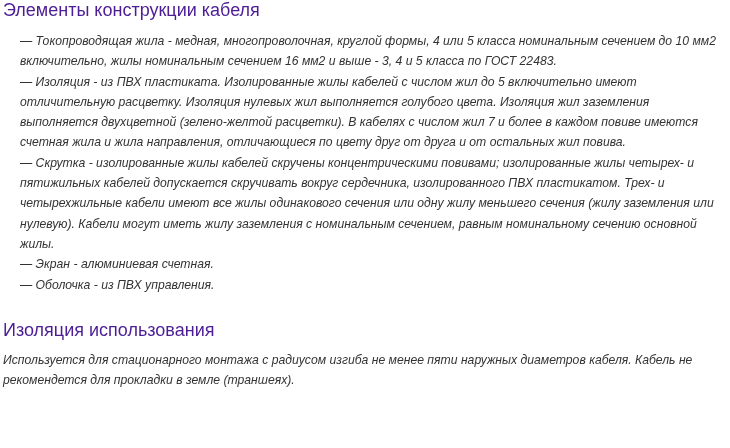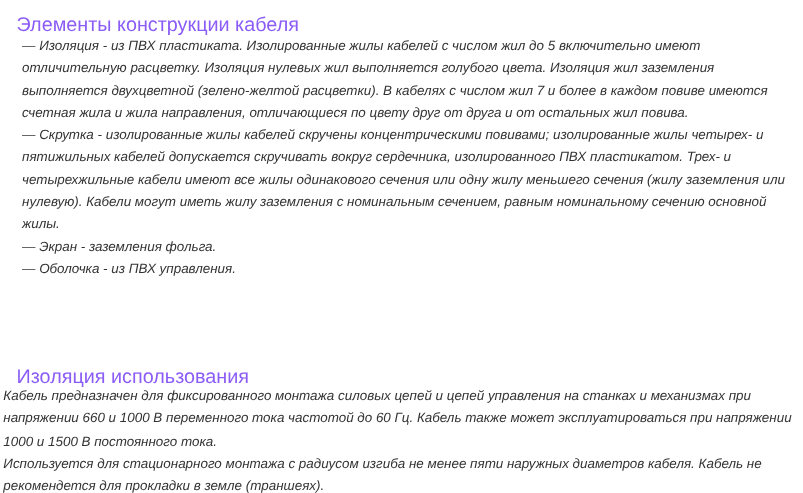--- a/index.html
+++ b/index.html
@@ -1,32 +1,32 @@
 <!DOCTYPE html>
 <html><head>
 <meta charset="utf-8">
 <style>
   html, body { margin:0; padding:0; background:#ffffff; }
   body { width:730px; height:448px; overflow:hidden; font-family:"Liberation Sans", sans-serif; color:#333333; }
-  .h { font-size:18px; font-weight:normal; color:#8b5cf6; margin:12px; line-height:22px; position:absolute; left:3px; }
+  .h { font-size:18px; font-weight:normal; color:#4c1d95; margin:0; line-height:22px; position:absolute; left:3px; }
   .list { position:absolute; left:20px; top:31px; width:710px; font-style:italic; font-size:12.2px; line-height:20.3px; color:#333; }
   .list p { margin:0; }
   .usage { position:absolute; left:3px; top:350px; width:727px; font-style:italic; font-size:12.2px; line-height:20.3px; color:#333; }
   .usage p { margin:0; }
 </style>
 </head>
 <body>
 
 <h2 class="h" style="top:-1px;">Элементы конструкции кабеля</h2>
 
 <div class="list">
+  <p>— Токопроводящая жила - медная, многопроволочная, круглой формы, 4 или 5 класса номинальным сечением до 10 мм2 включительно, жилы номинальным сечением 16 мм2 и выше - 3, 4 и 5 класса по ГОСТ 22483.</p>
   <p>— Изоляция - из ПВХ пластиката. Изолированные жилы кабелей с числом жил до 5 включительно имеют отличительную расцветку. Изоляция нулевых жил выполняется голубого цвета. Изоляция жил заземления выполняется двухцветной (зелено-желтой расцветки). В кабелях с числом жил 7 и более в каждом повиве имеются счетная жила и жила направления, отличающиеся по цвету друг от друга и от остальных жил повива.</p>
   <p>— Скрутка - изолированные жилы кабелей скручены концентрическими повивами; изолированные жилы четырех- и пятижильных кабелей допускается скручивать вокруг сердечника, изолированного ПВХ пластикатом. Трех- и четырехжильные кабели имеют все жилы одинакового сечения или одну жилу меньшего сечения (жилу заземления или нулевую). Кабели могут иметь жилу заземления с номинальным сечением, равным номинальному сечению основной жилы.</p>
-  <p>— Экран - заземления фольга.</p>
+  <p>— Экран - алюминиевая счетная.</p>
   <p>— Оболочка - из ПВХ управления.</p>
 </div>
 
 <h2 class="h" style="top:319px;">Изоляция использования</h2>
 
 <div class="usage">
-  <p>Кабель предназначен для фиксированного монтажа силовых цепей и цепей управления на станках и механизмах при напряжении 660 и 1000 В переменного тока частотой до 60 Гц. Кабель также может эксплуатироваться при напряжении 1000 и 1500 В постоянного тока.</p>
   <p>Используется для стационарного монтажа с радиусом изгиба не менее пяти наружных диаметров кабеля. Кабель не рекомендется для прокладки в земле (траншеях).</p>
 </div>
 
 </body></html>

